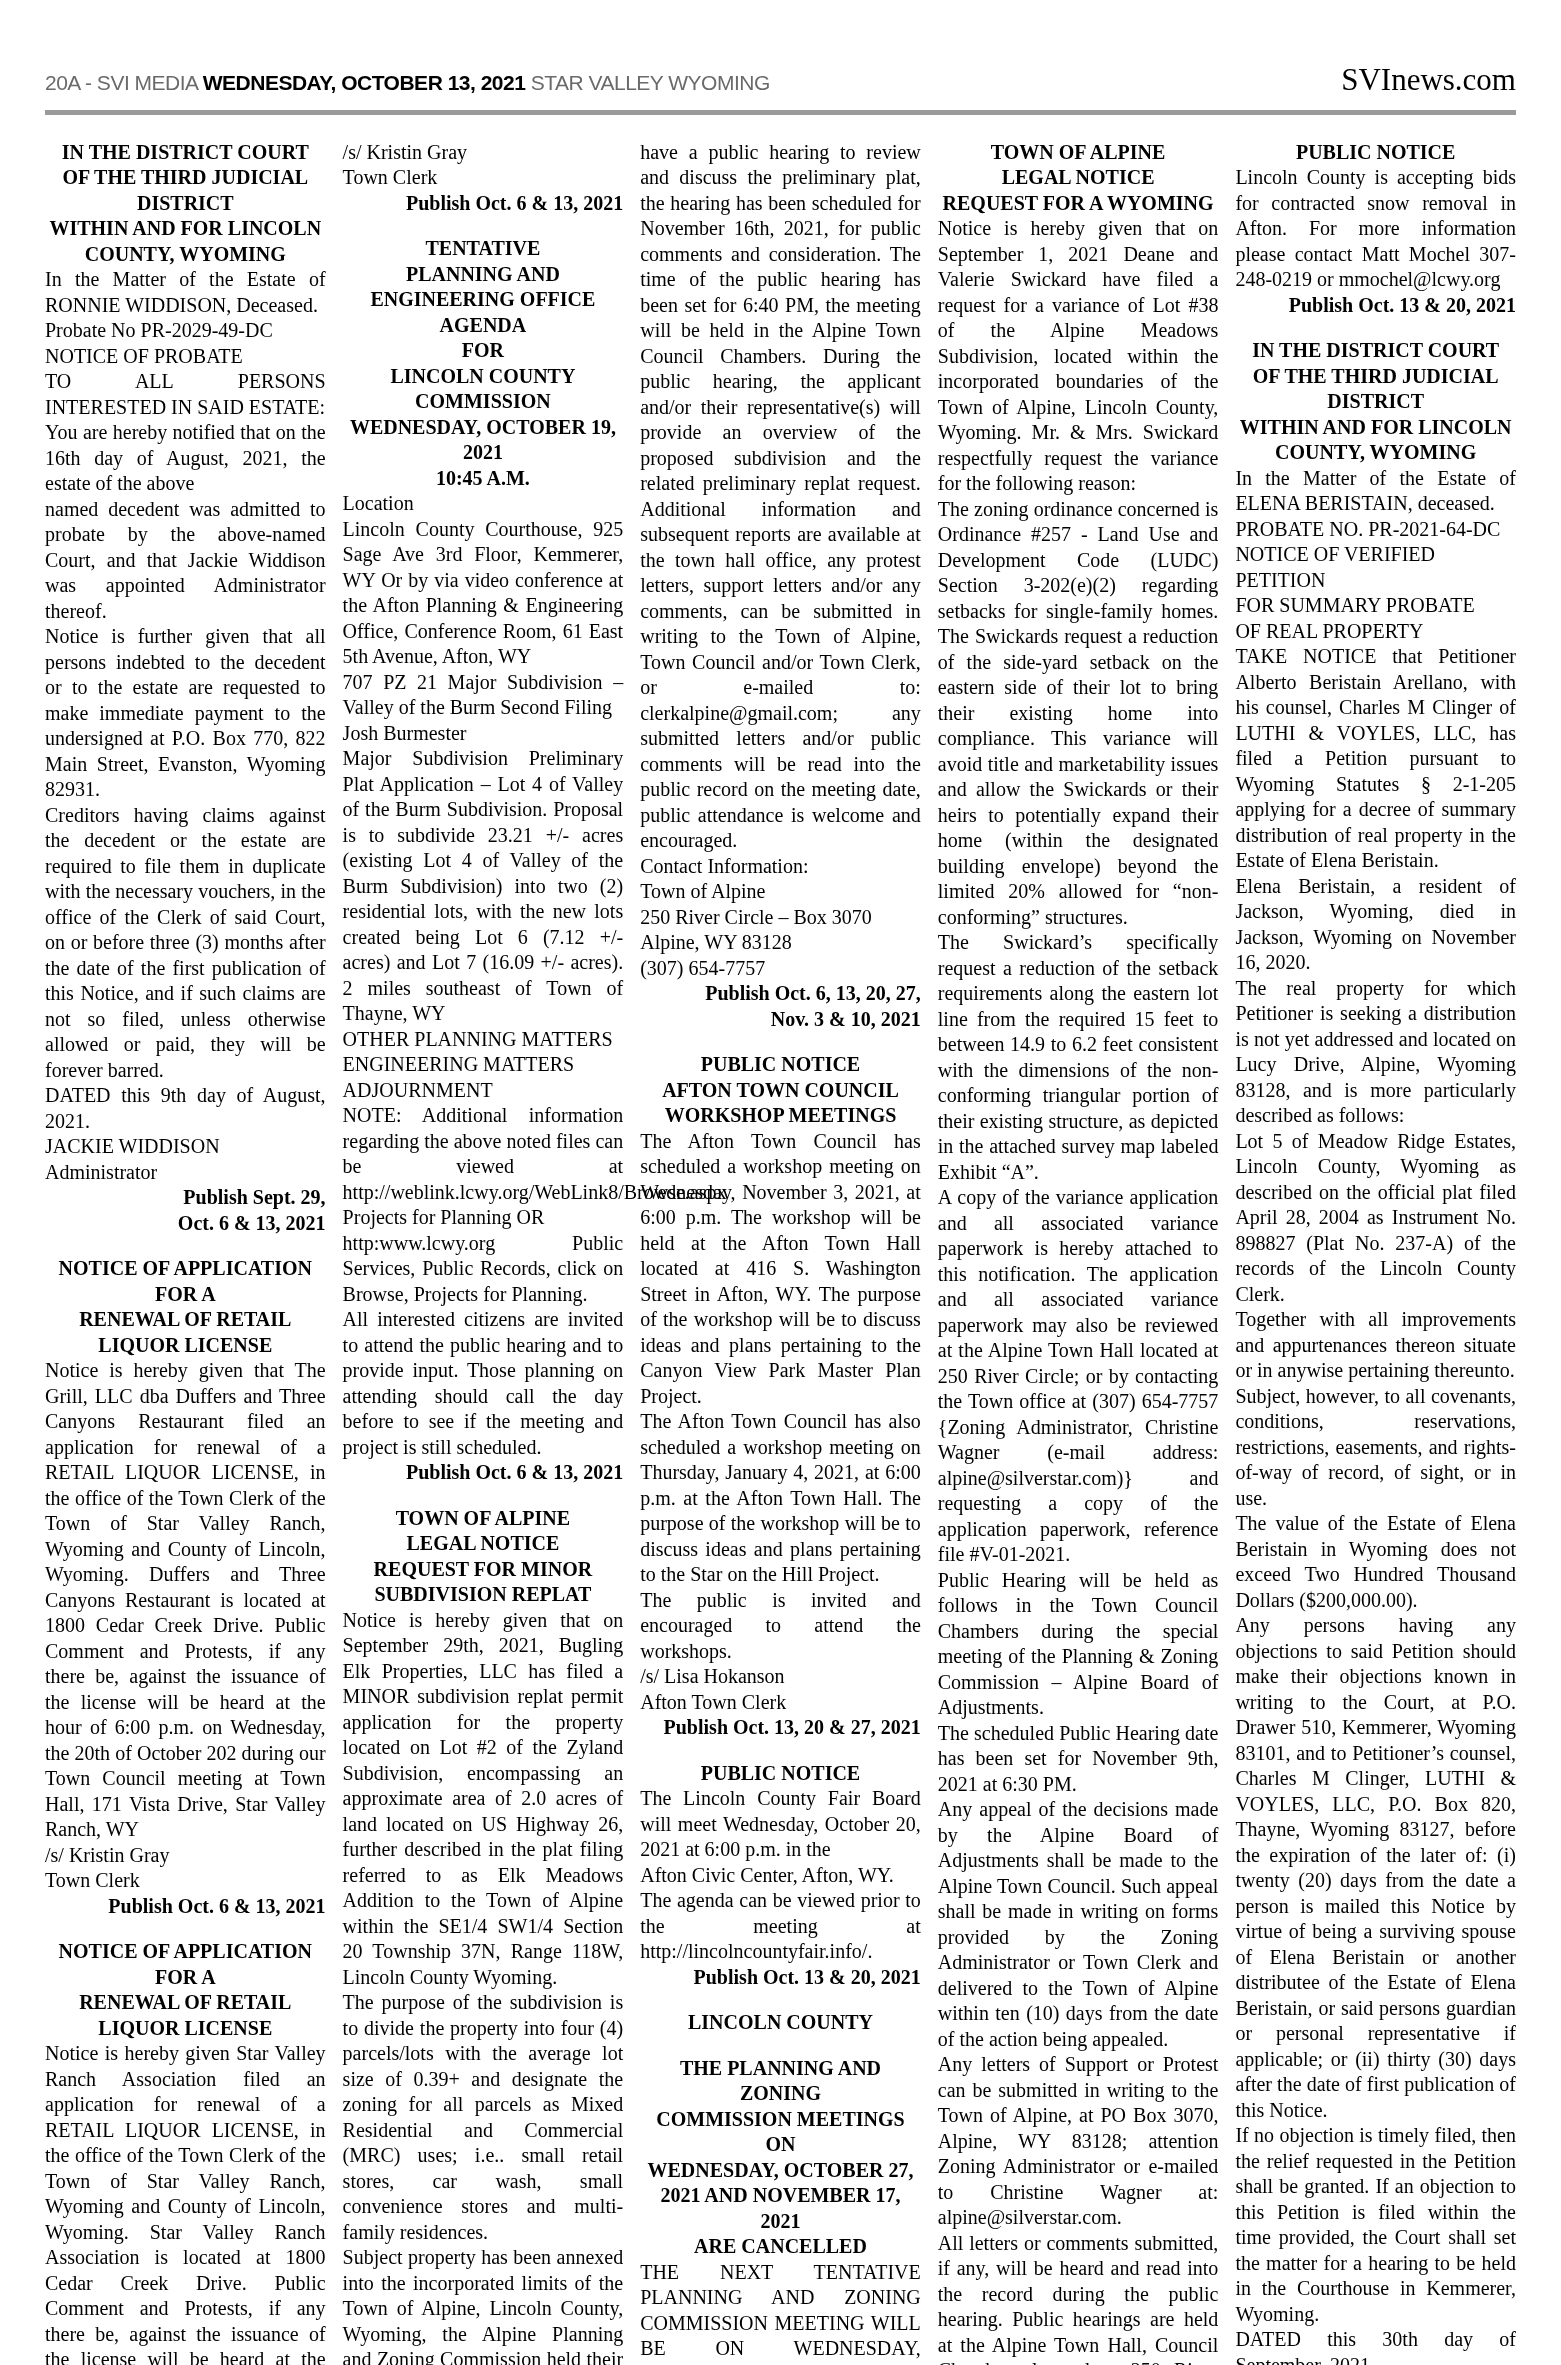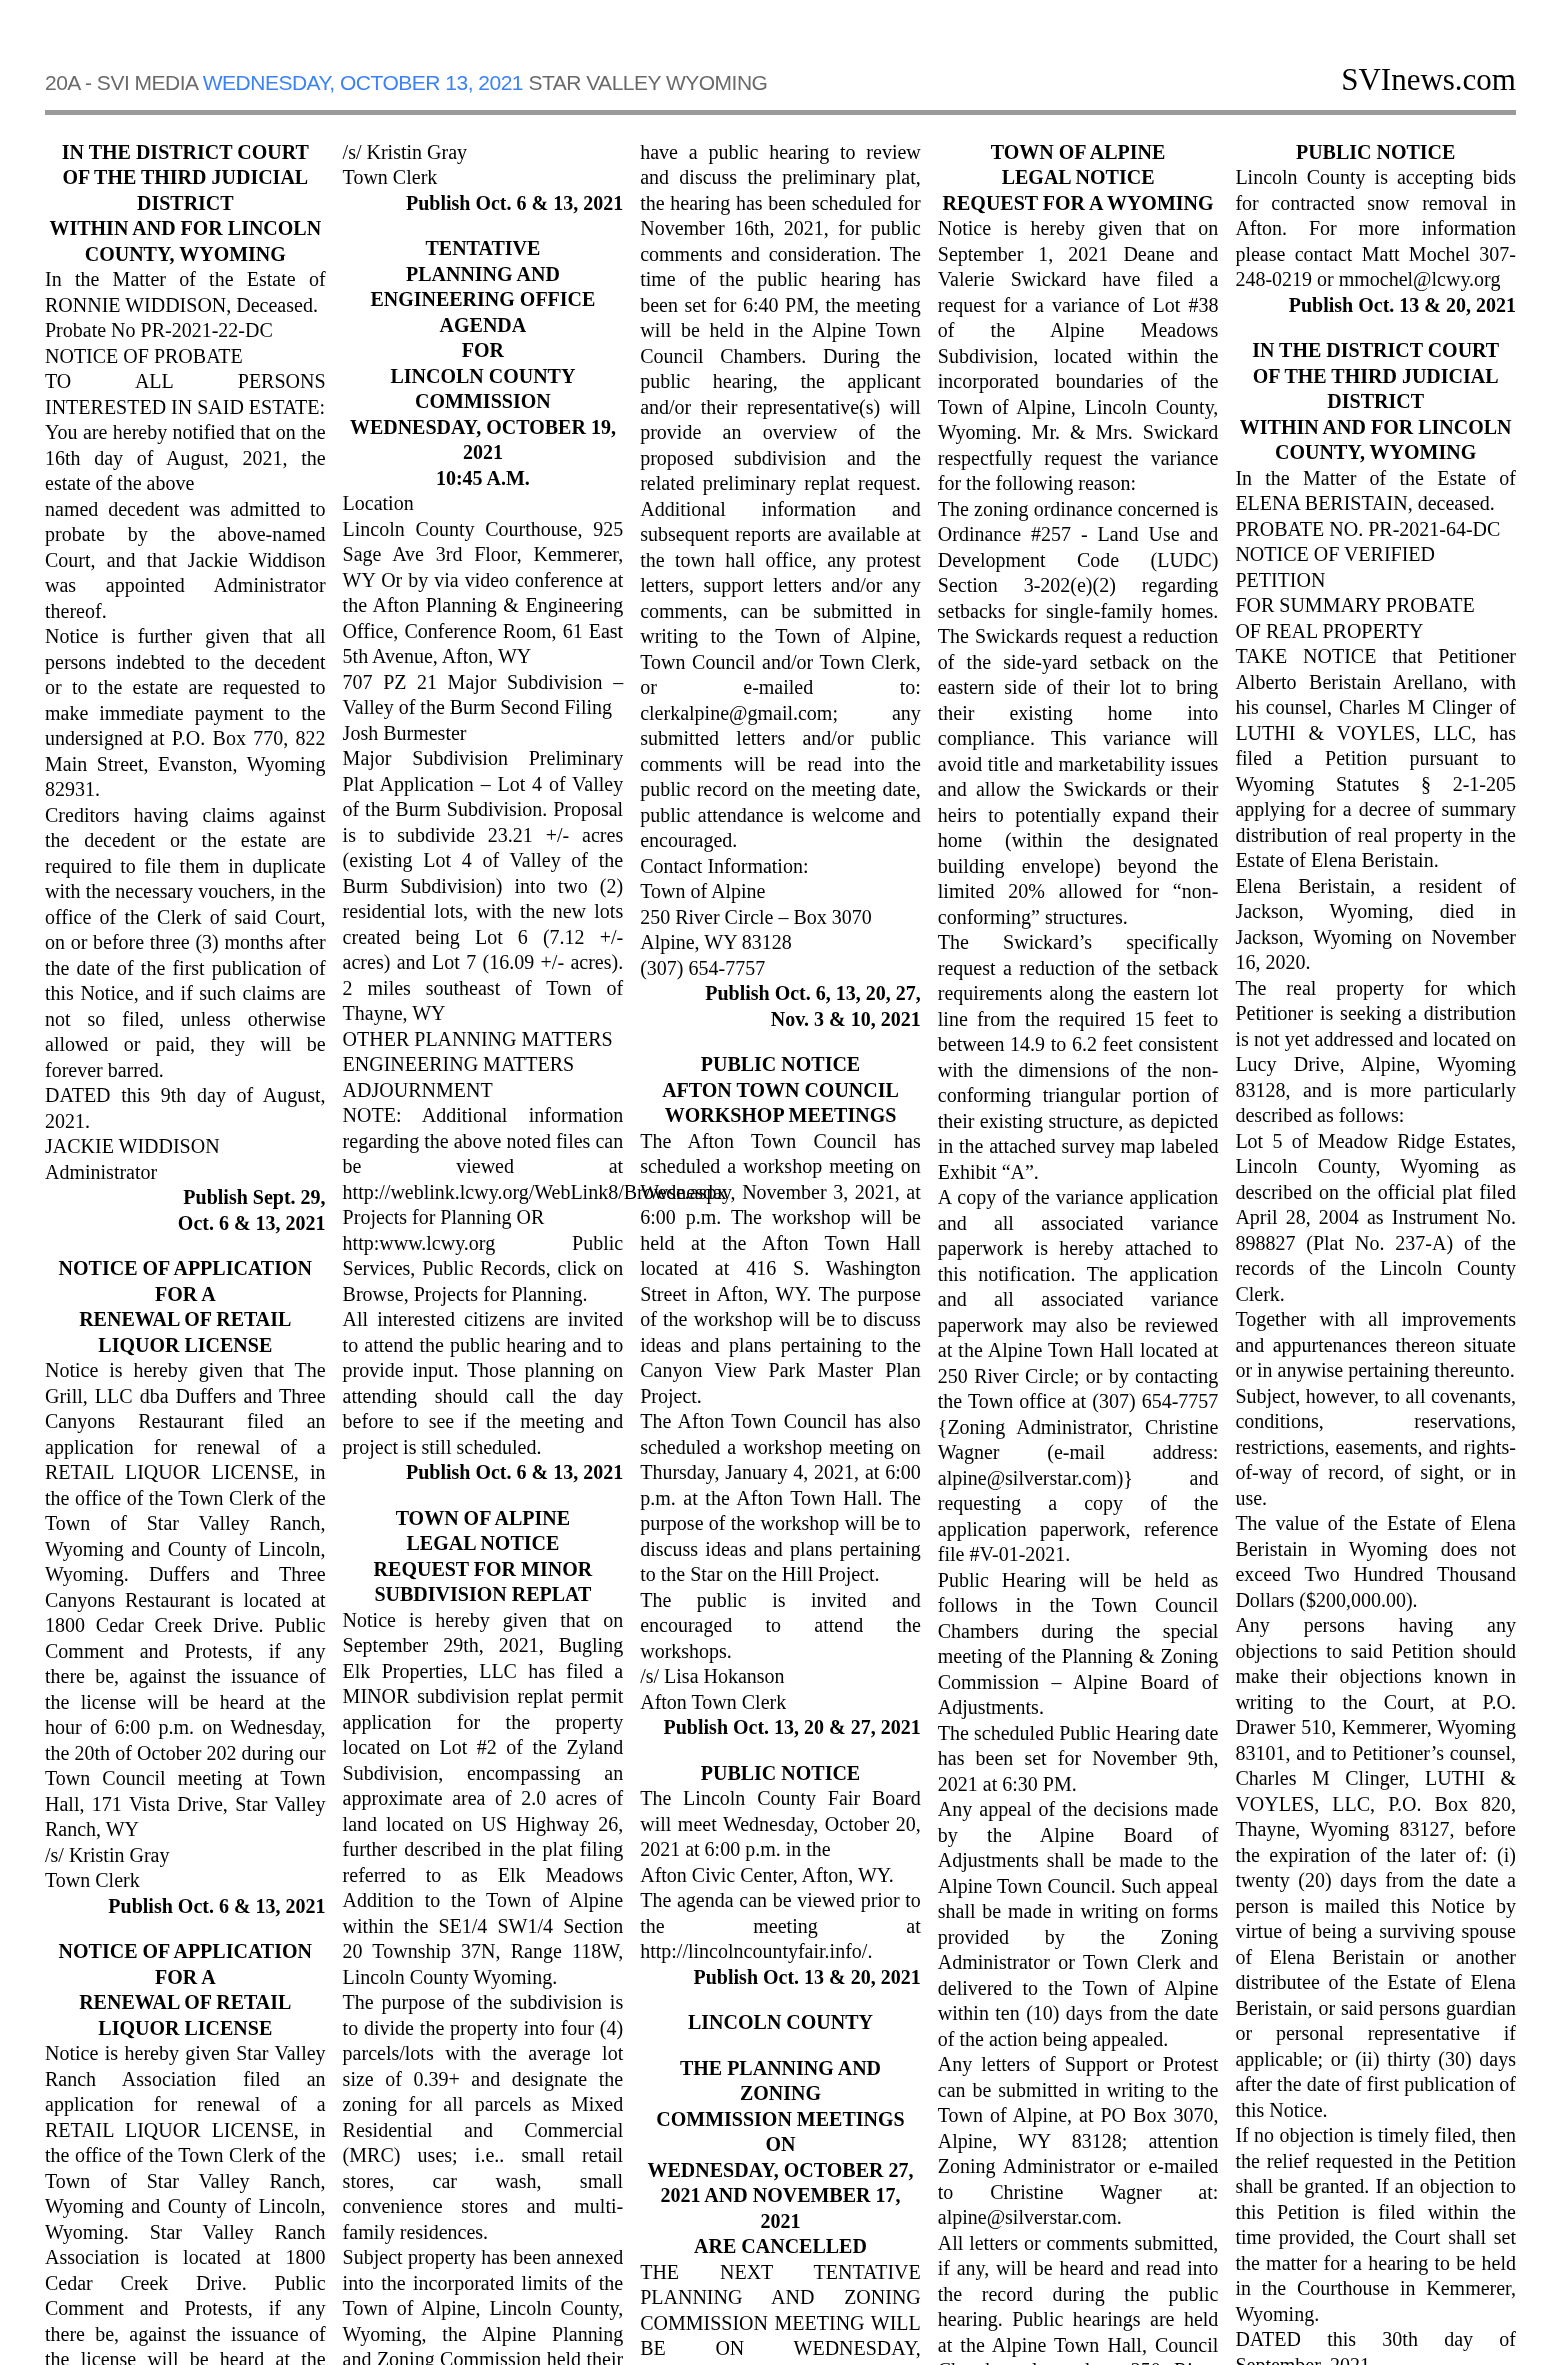--- a/index.html
+++ b/index.html
@@ -13,21 +13,21 @@
   .page{box-sizing:border-box;width:1561px;height:2413px;padding:0 45px;}
   .hdr{
     display:flex;justify-content:space-between;align-items:baseline;
     padding-top:62px;
   }
   .hdr-left{
     font-family:"Liberation Sans", sans-serif;
     font-size:21px;letter-spacing:-0.5px;color:#6a6a6a;
     white-space:nowrap;
   }
-  .hdr-left .bold-date{color:#3b82f6;font-weight:normal;}
+  .hdr-left .bold-date{color:#000000;font-weight:bold;}
   .hdr-right{
     font-family:"Liberation Serif", serif;
     font-size:31px;font-weight:normal;color:#000;
   }
   .rule{height:4.7px;background:#9a9a9a;margin-top:12.3px;}
   .cols{
     display:flex;gap:17px;margin-top:24.6px;
   }
   .col{
     flex:1 1 0;min-width:0;
@@ -54,21 +54,21 @@
   </div>
   <div class="rule"></div>
   <div class="cols">
       <div class="col">
         <div class="head first">IN THE DISTRICT COURT</div>
         <div class="head">OF THE THIRD JUDICIAL</div>
         <div class="head">DISTRICT</div>
         <div class="head">WITHIN AND FOR LINCOLN</div>
         <div class="head last">COUNTY, WYOMING</div>
         <div class="para">In the Matter of the Estate of RONNIE WIDDISON, Deceased.</div>
-        <div class="line first">Probate No PR-2021-22-DC</div>
+        <div class="line first">Probate No PR-2029-49-DC</div>
         <div class="line last">NOTICE OF PROBATE</div>
         <div class="para">TO ALL PERSONS INTERESTED IN SAID ESTATE:</div>
         <div class="para">You are hereby notified that on the 16th day of August, 2021, the estate of the above</div>
         <div class="para">named decedent was admitted to probate by the above-named Court, and that Jackie Widdison was appointed Administrator thereof.</div>
         <div class="para">Notice is further given that all persons indebted to the decedent or to the estate are requested to make immediate payment to the undersigned at P.O. Box 770, 822 Main Street, Evanston, Wyoming 82931.</div>
         <div class="para">Creditors having claims against the decedent or the estate are required to file them in duplicate with the necessary vouchers, in the office of the Clerk of said Court, on or before three (3) months after the date of the first publication of this Notice, and if such claims are not so filed, unless otherwise allowed or paid, they will be forever barred.</div>
         <div class="para">DATED this 9th day of August, 2021.</div>
         <div class="line first">JACKIE WIDDISON</div>
         <div class="line last">Administrator</div>
         <div class="pub first">Publish Sept. 29,</div>

